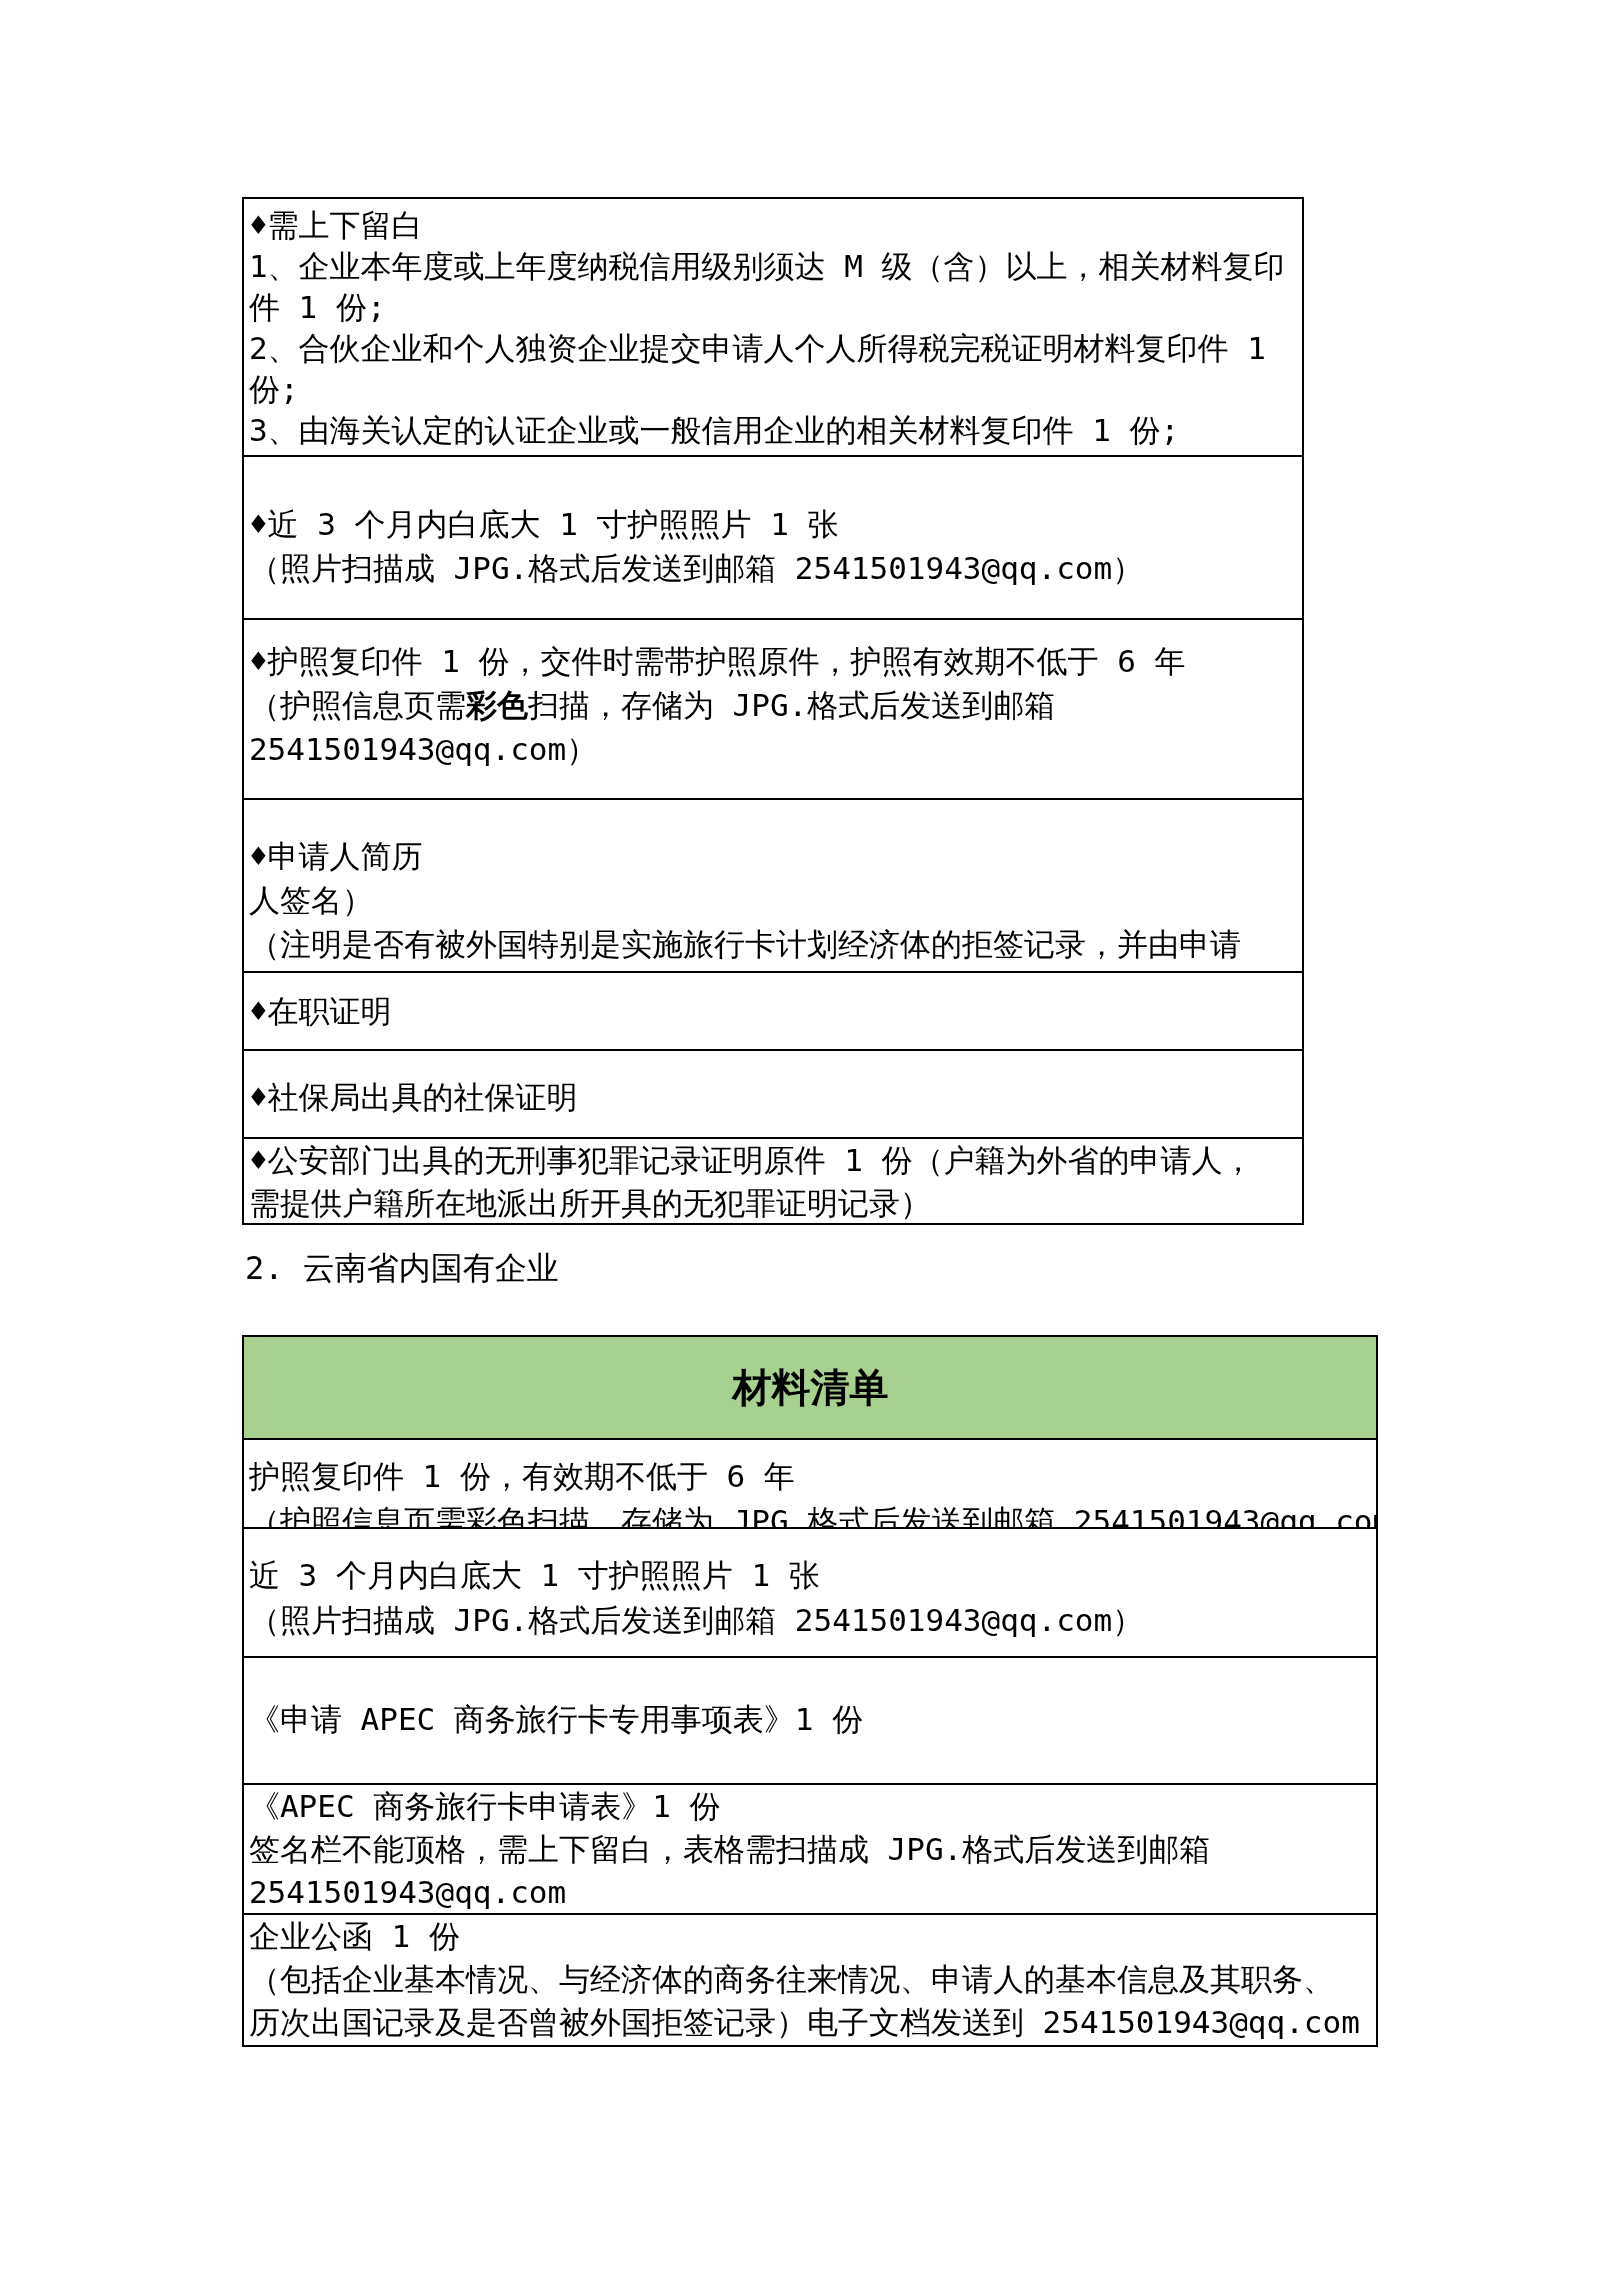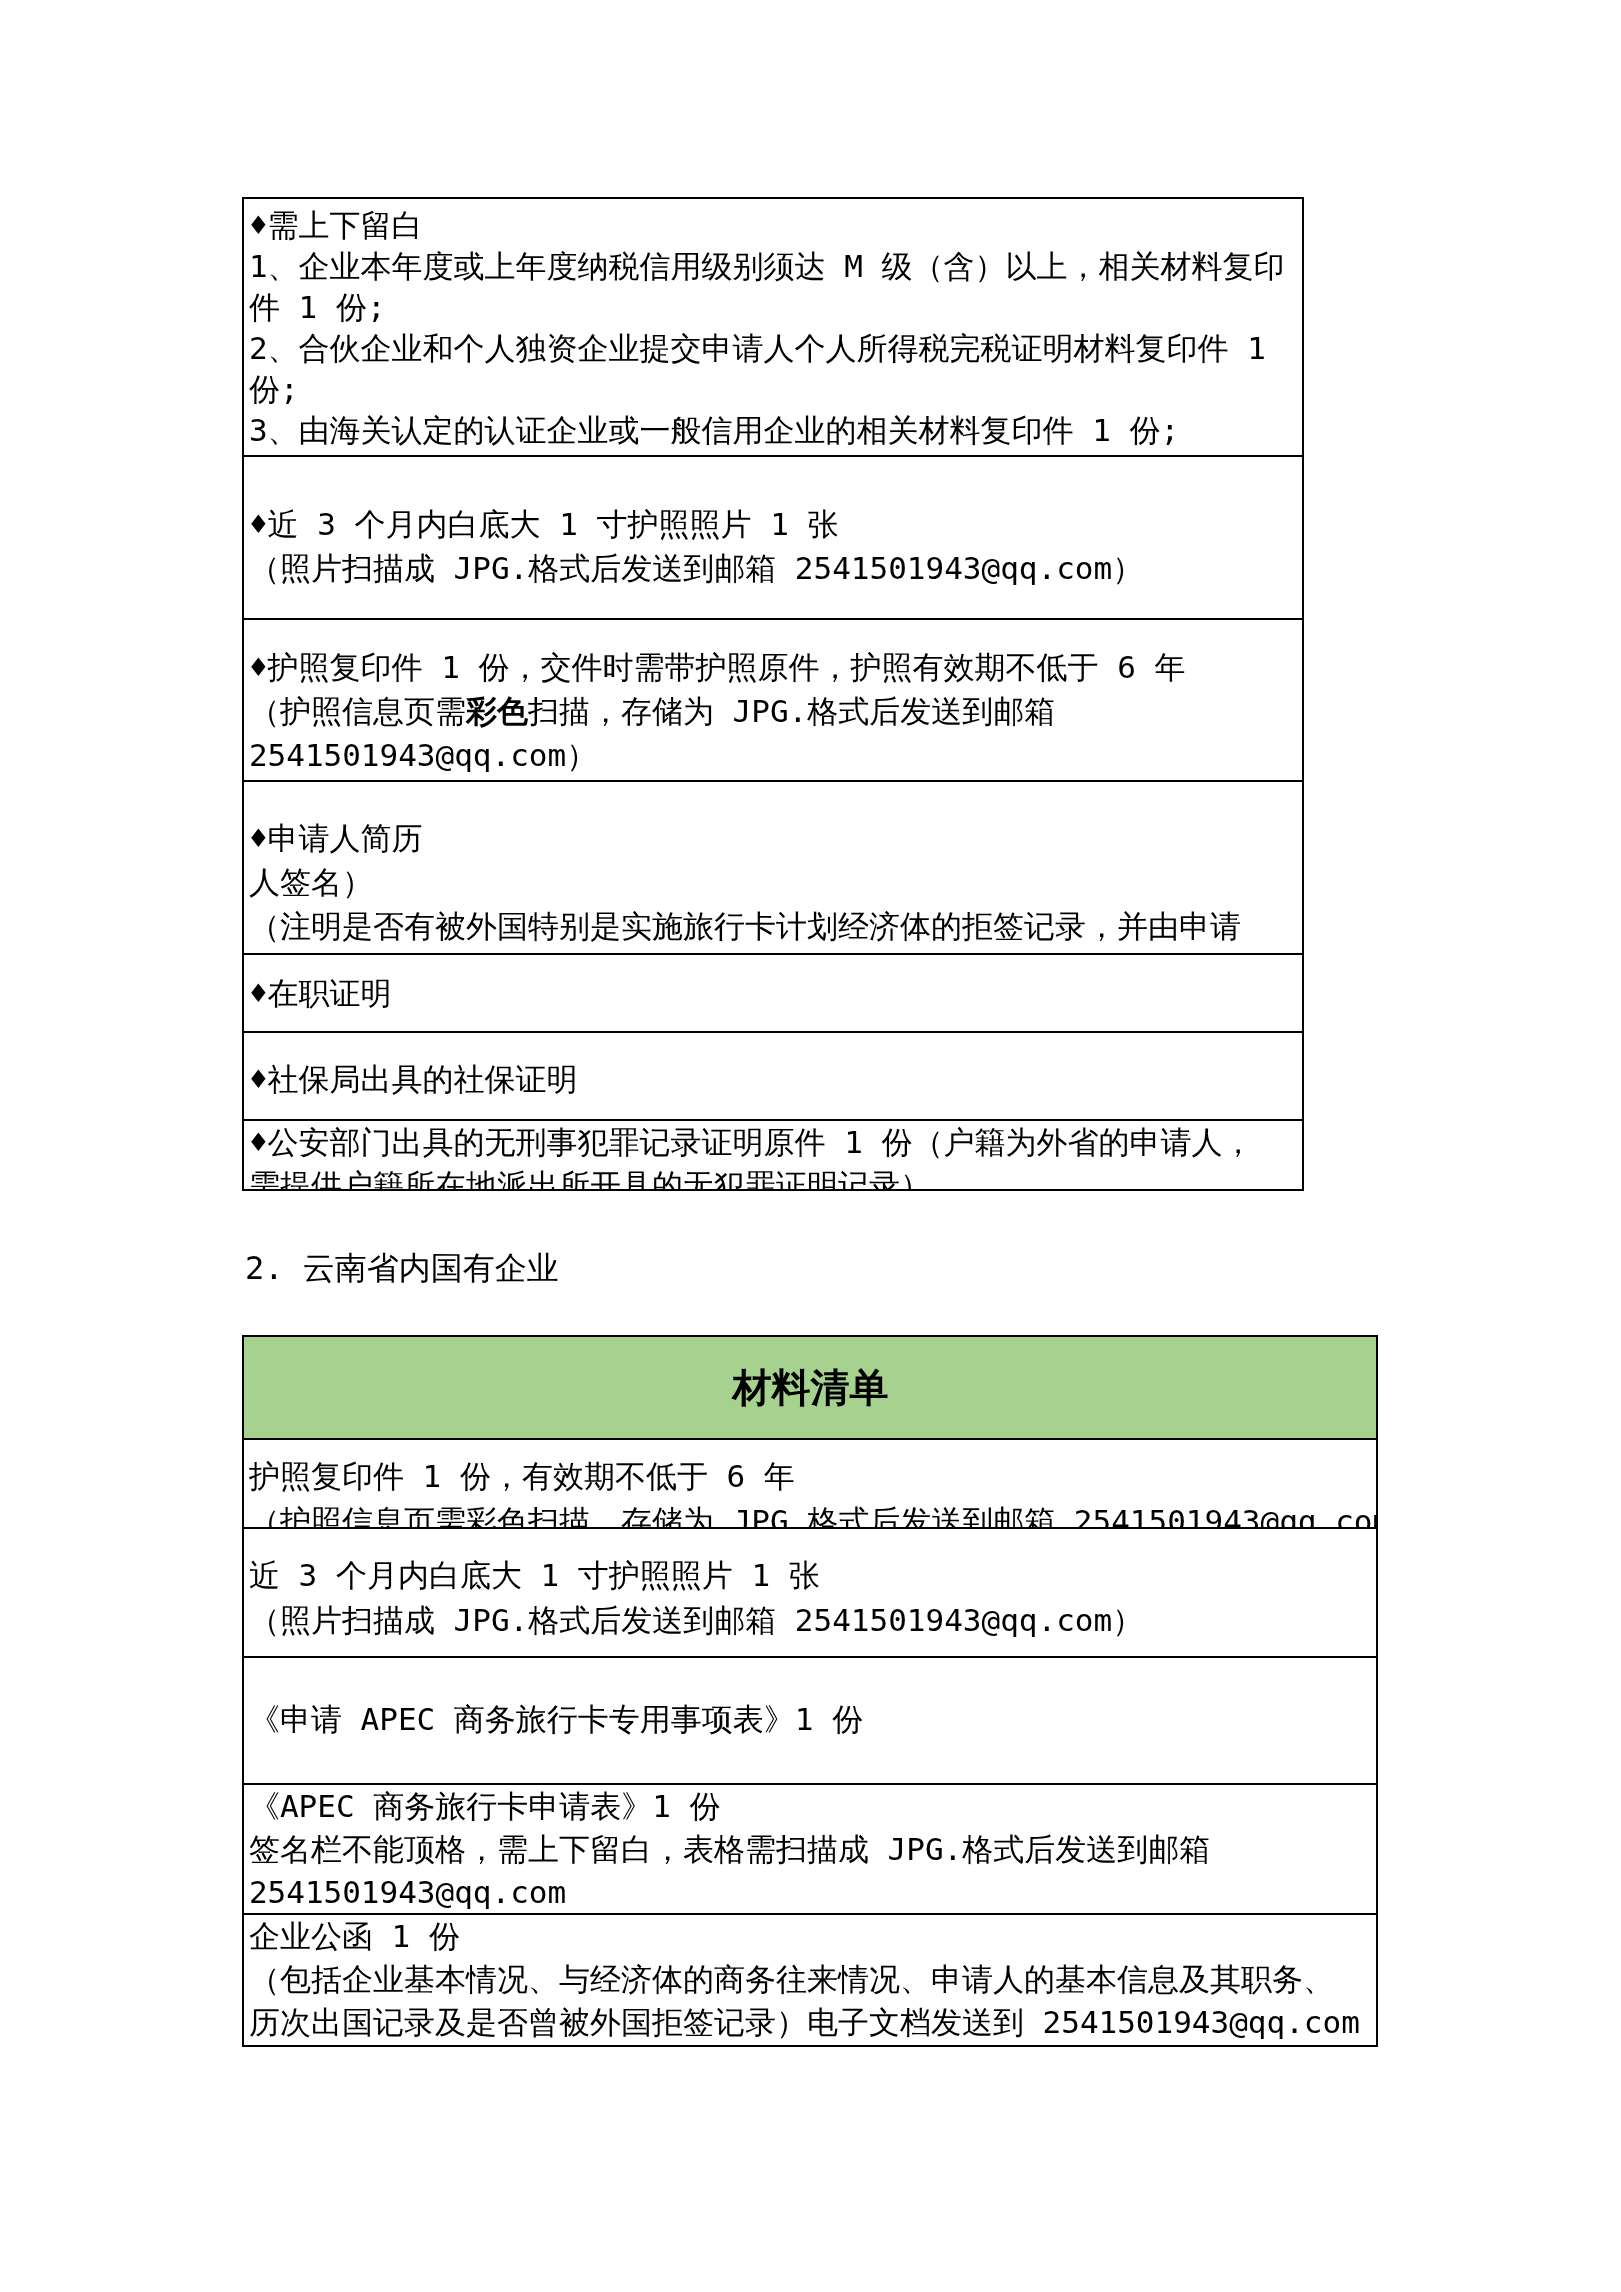--- a/index.html
+++ b/index.html
@@ -55,37 +55,37 @@
         <div class="line"><span>1、企业本年度或上年度纳税信用级别须达 M 级（含）以上，相关材料复印</span></div>
         <div class="line"><span>件 1 份;</span></div>
         <div class="line"><span>2、合伙企业和个人独资企业提交申请人个人所得税完税证明材料复印件 1</span></div>
         <div class="line"><span>份;</span></div>
         <div class="line"><span>3、由海关认定的认证企业或一般信用企业的相关材料复印件 1 份;</span></div>
       </div>
       <div class="trow" style="height: 163px; padding-top: 45px; line-height: 44px;">
         <div class="line"><span>♦近 3 个月内白底大 1 寸护照照片 1 张</span></div>
         <div class="line"><span>（照片扫描成 JPG.格式后发送到邮箱 2541501943@qq.com）</span></div>
       </div>
-      <div class="trow" style="height: 162px; padding-top: 25px; line-height: 44px;">
+      <div class="trow" style="height: 180px; padding-top: 19px; line-height: 44px;">
         <div class="line"><span>♦护照复印件 1 份，交件时需带护照原件，护照有效期不低于 6 年</span></div>
         <div class="line"><span>（护照信息页需</span><span class="b">彩色</span><span>扫描，存储为 JPG.格式后发送到邮箱</span></div>
         <div class="line"><span>2541501943@qq.com）</span></div>
       </div>
       <div class="trow" style="height: 173px; padding-top: 34px; line-height: 44px;">
         <div class="line"><span>♦申请人简历</span></div>
         <div class="line"><span>人签名）</span></div>
         <div class="line"><span>（注明是否有被外国特别是实施旅行卡计划经济体的拒签记录，并由申请</span></div>
       </div>
       <div class="trow" style="height: 78px; padding-top: 15.7px; line-height: 44px;">
         <div class="line"><span>♦在职证明</span></div>
       </div>
       <div class="trow" style="height: 88px; padding-top: 23.5px; line-height: 44px;">
         <div class="line"><span>♦社保局出具的社保证明</span></div>
       </div>
-      <div class="trow" style="height: 70px; padding-top: 0px; line-height: 43px;">
+      <div class="trow" style="height: 86px; padding-top: 0px; line-height: 43px;">
         <div class="line"><span>♦公安部门出具的无刑事犯罪记录证明原件 1 份（户籍为外省的申请人，</span></div>
         <div class="line"><span>需提供户籍所在地派出所开具的无犯罪证明记录）</span></div>
       </div>
     </div>
 
   <div class="heading">2. 云南省内国有企业</div>
 
   <div class="tbl tbl2">
       <div class="trow hdr" style="height: 101px;">
         <div class="line"><span>材料清单</span></div>

